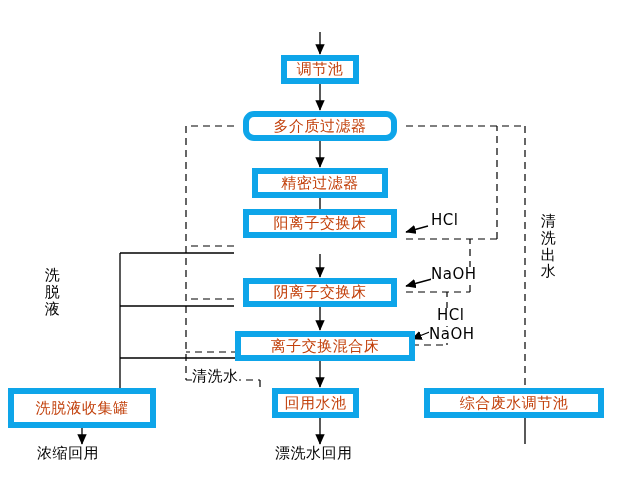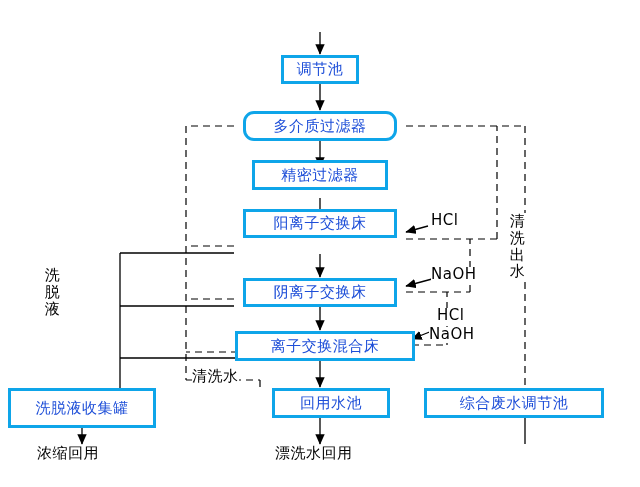--- a/index.html
+++ b/index.html
@@ -13,23 +13,23 @@
   #stage {
     position: relative;
     width: 640px;
     height: 487px;
     background: #ffffff;
     overflow: hidden;
   }
   .node {
     position: absolute;
     box-sizing: border-box;
-    border: 3px solid #0ea5e9;
-    background: #ffffff;
-    color: #1d4ed8;
+    border: 6px solid #0ea5e9;
+    background: #ffffff;
+    color: #c2410c;
     display: flex;
     align-items: center;
     justify-content: center;
     font-size: 15px;
     line-height: 1;
     white-space: nowrap;
     letter-spacing: 0.5px;
     z-index: 5;
   }
   .label {
@@ -131,41 +131,41 @@
 
 
   <div class="node" style="left:281px; top:55px; width:78px; height:29px;">
     <span>调节池</span>
   </div>
 
   <div class="node" style="left:243px; top:111px; width:154px; height:30px;border-radius:11px;">
     <span>多介质过滤器</span>
   </div>
 
-  <div class="node" style="left:252px; top:160px; width:136px; height:30px;">
+  <div class="node" style="left:252px; top:168px; width:136px; height:30px;">
     <span>精密过滤器</span>
   </div>
 
   <div class="node" style="left:243px; top:209px; width:154px; height:29px;">
     <span>阳离子交换床</span>
   </div>
 
   <div class="node" style="left:243px; top:278px; width:154px; height:29px;">
     <span>阴离子交换床</span>
   </div>
 
   <div class="node" style="left:235px; top:331px; width:180px; height:30px;">
     <span>离子交换混合床</span>
   </div>
 
   <div class="node" style="left:8px; top:388px; width:148px; height:40px;">
     <span>洗脱液收集罐</span>
   </div>
 
-  <div class="node" style="left:272px; top:388px; width:118px; height:30px;">
+  <div class="node" style="left:272px; top:388px; width:87px; height:30px;">
     <span>回用水池</span>
   </div>
 
   <div class="node" style="left:424px; top:388px; width:180px; height:30px;">
     <span>综合废水调节池</span>
   </div>
 
   <div class="label" style="left:431px; top:213px;">
     <span>HCl</span>
   </div>
@@ -175,21 +175,21 @@
   <div class="label" style="left:437px; top:308px;">
     <span>HCl</span>
   </div>
   <div class="label" style="left:429px; top:327px;">
     <span>NaOH</span>
   </div>
 
   <div class="label vert" style="left:44px; top:267px;">
     <span>洗脱液</span>
   </div>
-  <div class="label vert" style="left:509px; top:213px;">
+  <div class="label vert" style="left:540px; top:213px;">
     <span>清洗出水</span>
   </div>
   <div class="label" style="left:192px; top:369px;">
     <span>清洗水</span>
   </div>
 
   <div class="label" style="left:37px; top:446px;">
     <span>浓缩回用</span>
   </div>
   <div class="label" style="left:275px; top:446px;">

